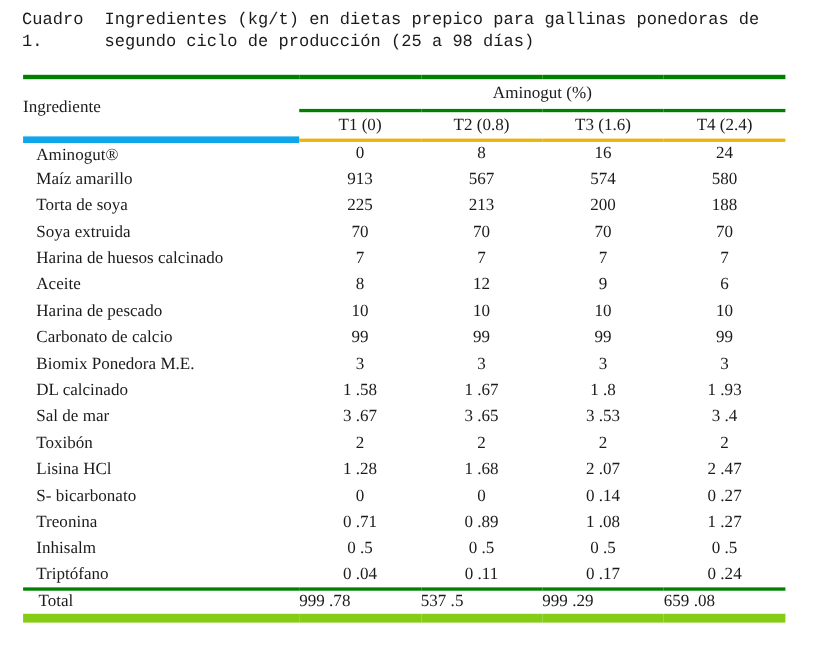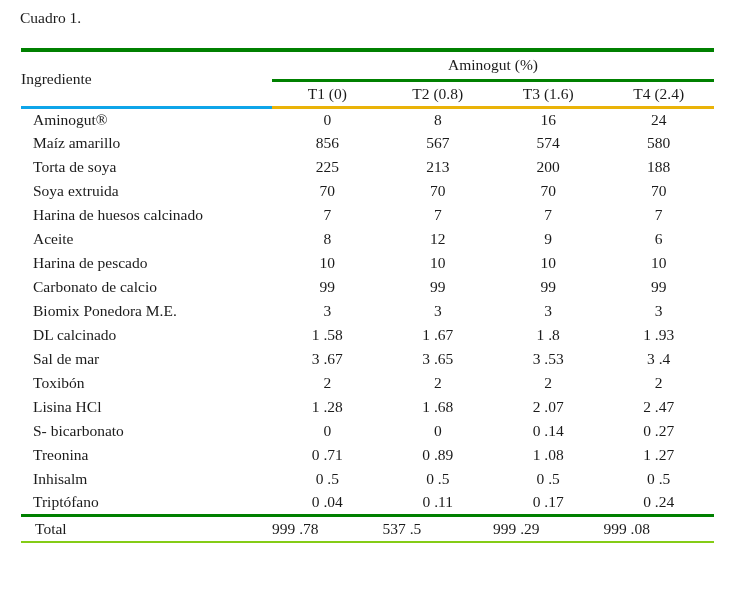--- a/index.html
+++ b/index.html
@@ -11,20 +11,21 @@
     overflow: hidden;
   }
   .page { width: 744px; height: 602px; position: relative; }
 
   
   .caption {
     display: flex;
     margin: 8px 0 0 20px;
     font-size: 15.5px;
     line-height: 20px;
+    font-family: Liberation Mono, monospace;
   }
   .caption-label { width: 75px; flex: 0 0 75px; }
   .caption-text  { width: 600px; }
 
   
   table.ingredients {
     border-collapse: collapse;
     table-layout: fixed;
     width: 693px;
     margin: 20px 0 0 21px;
@@ -37,21 +38,21 @@
     border-top: 4px solid #008000;
     font-weight: normal;
     padding: 0;
   }
   th.ingrediente-head {
     text-align: left;
     vertical-align: middle;
     padding-left: 12px;
     font-weight: normal;
     border-top: 4px solid #008000;
-    border-bottom: 3px solid #0ea5e9;
+    border-bottom: 6px solid #0ea5e9;
   }
   th.group-head {
     text-align: center;
     height: 30px;
     vertical-align: middle;
     border-bottom: 3px solid #008000;
   }
   thead tr.cols-row th {
     font-weight: normal;
     text-align: center;
@@ -61,32 +62,33 @@
   }
 
   tbody td { height: 24px; vertical-align: middle; }
   tbody td.lbl { text-align: left; padding-left: 12px; }
   tbody td.val { text-align: center; }
 
   tfoot td {
     height: 27px;
     vertical-align: middle;
     border-top: 3px solid #008000;
-    border-bottom: 2px solid #84cc16;
+    border-bottom: 8px solid #84cc16;
   }
   tfoot td.lbl { text-align: left; padding-left: 14px; }
   tfoot td.val { text-align: left; }
 </style>
 </head>
 <body>
 
 <div class="page">
 
   <div class="caption">
     <div class="caption-label">Cuadro 1.</div>
+    <div class="caption-text">Ingredientes (kg/t) en dietas prepico para gallinas ponedoras de segundo ciclo de producción (25 a 98 días)</div>
   </div>
 
   <table class="ingredients">
     <colgroup>
       <col class="c-label">
       <col class="c-val">
         <col class="c-val">
         <col class="c-val">
         <col class="c-val">
     </colgroup>
@@ -105,21 +107,21 @@
     <tbody>
         <tr>
           <td class="lbl">Aminogut®</td>
           <td class="val">0</td>
           <td class="val">8</td>
           <td class="val">16</td>
           <td class="val">24</td>
         </tr>
         <tr>
           <td class="lbl">Maíz amarillo</td>
-          <td class="val">856</td>
+          <td class="val">913</td>
           <td class="val">567</td>
           <td class="val">574</td>
           <td class="val">580</td>
         </tr>
         <tr>
           <td class="lbl">Torta de soya</td>
           <td class="val">225</td>
           <td class="val">213</td>
           <td class="val">200</td>
           <td class="val">188</td>
@@ -222,18 +224,18 @@
           <td class="val">0 .17</td>
           <td class="val">0 .24</td>
         </tr>
       </tbody>
     <tfoot>
       <tr>
         <td class="lbl">Total</td>
         <td class="val">999 .78</td>
         <td class="val">537 .5</td>
         <td class="val">999 .29</td>
-        <td class="val">999 .08</td>
+        <td class="val">659 .08</td>
       </tr>
     </tfoot>
   </table>
 
 </div>
 
 </body></html>

